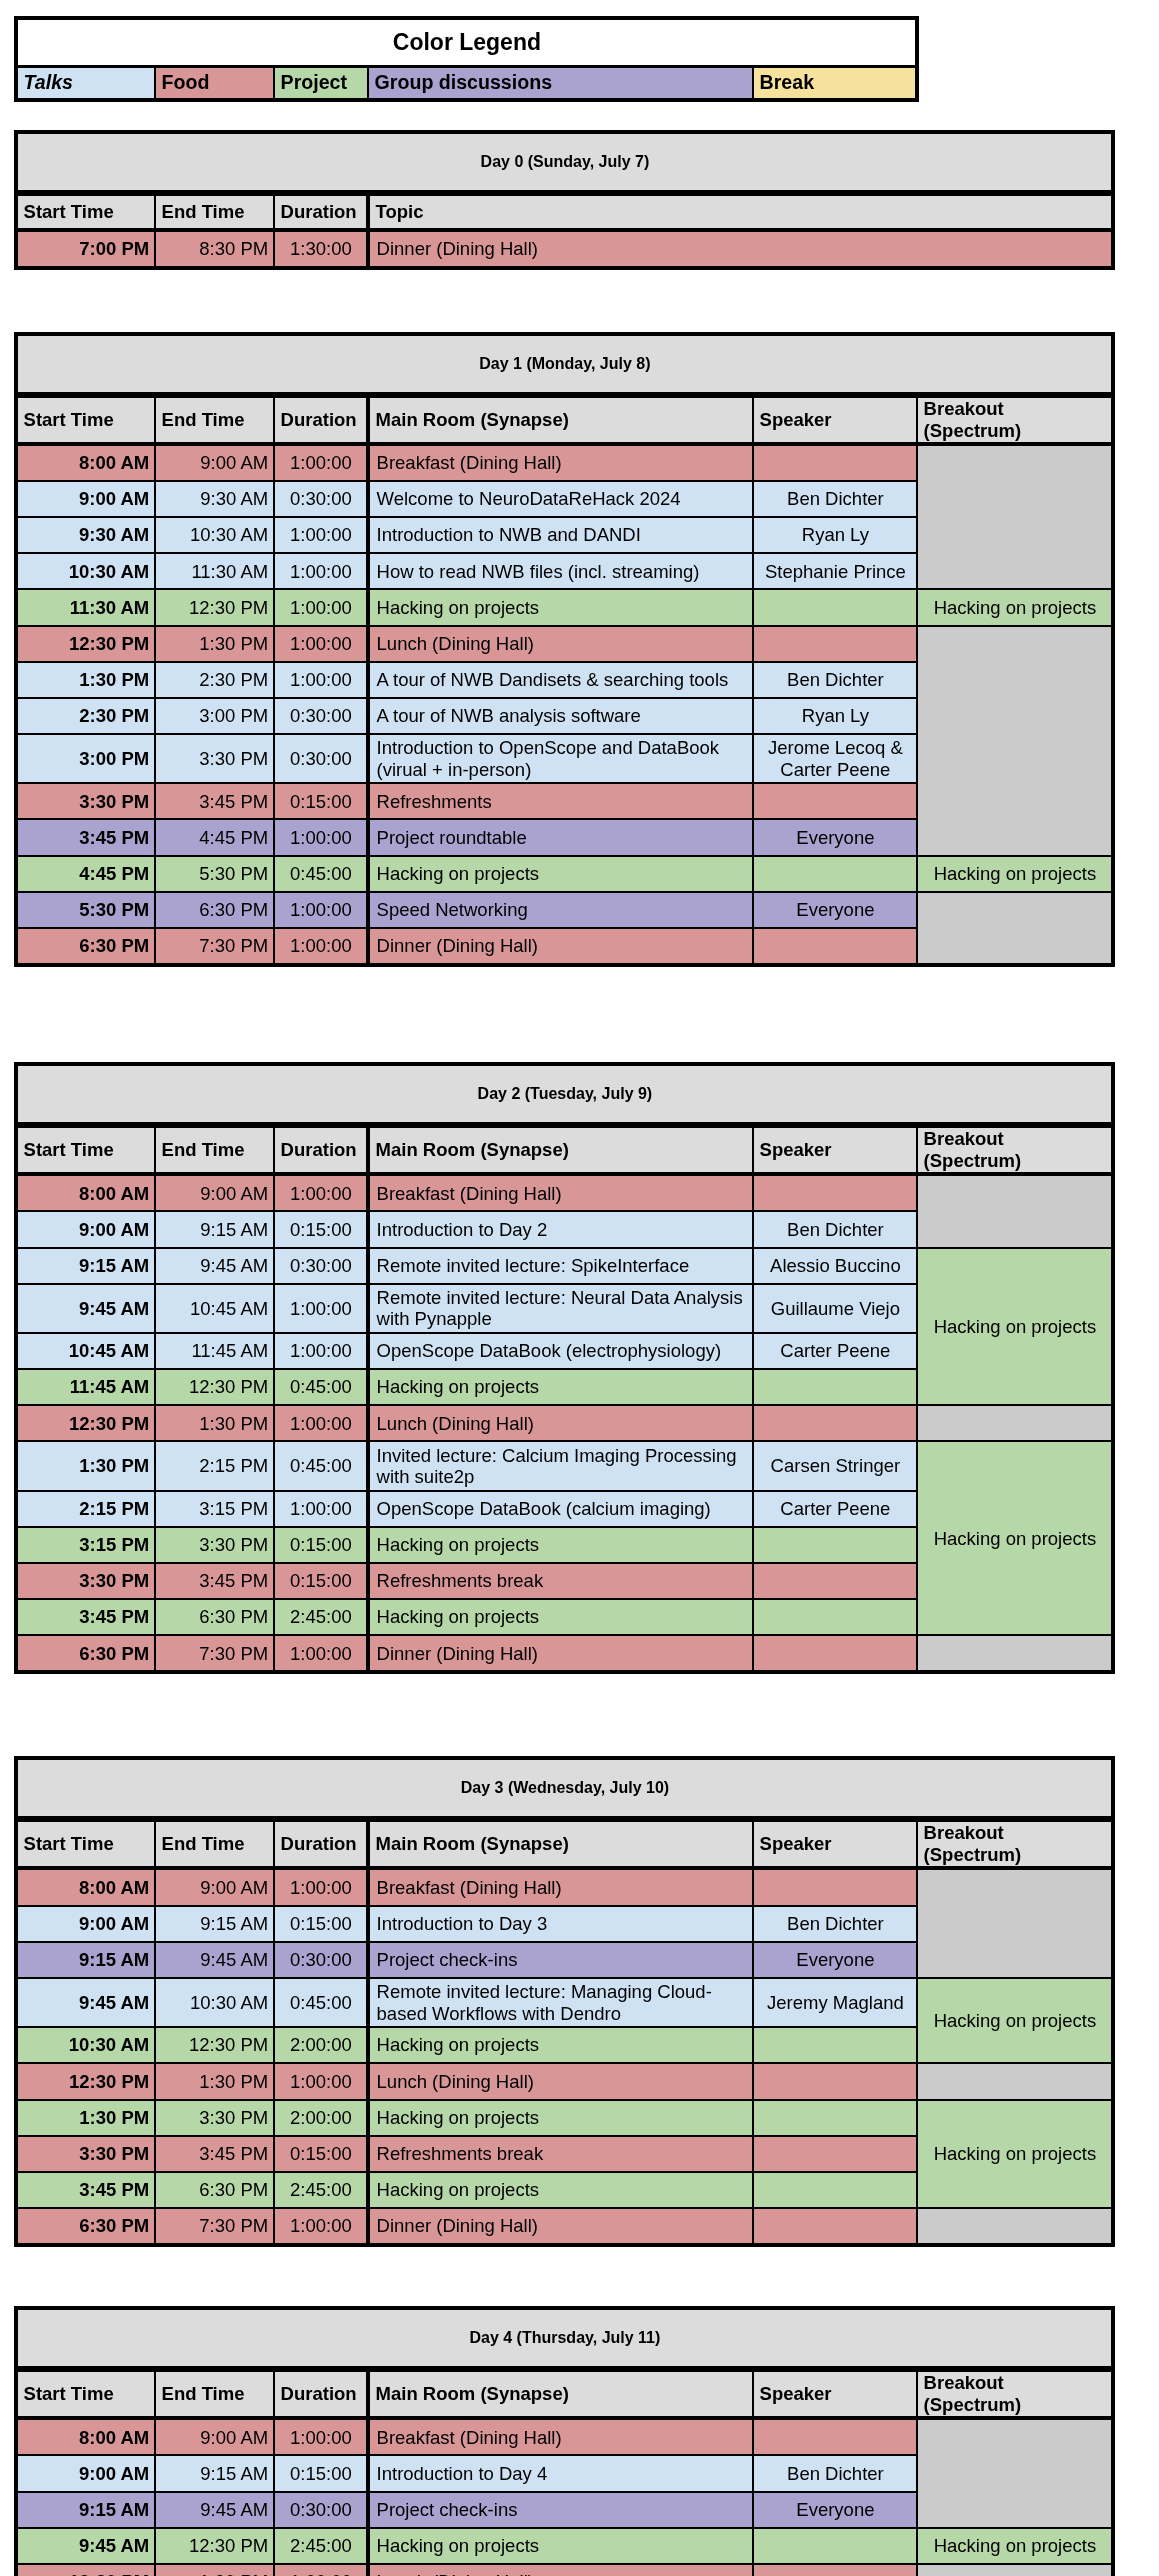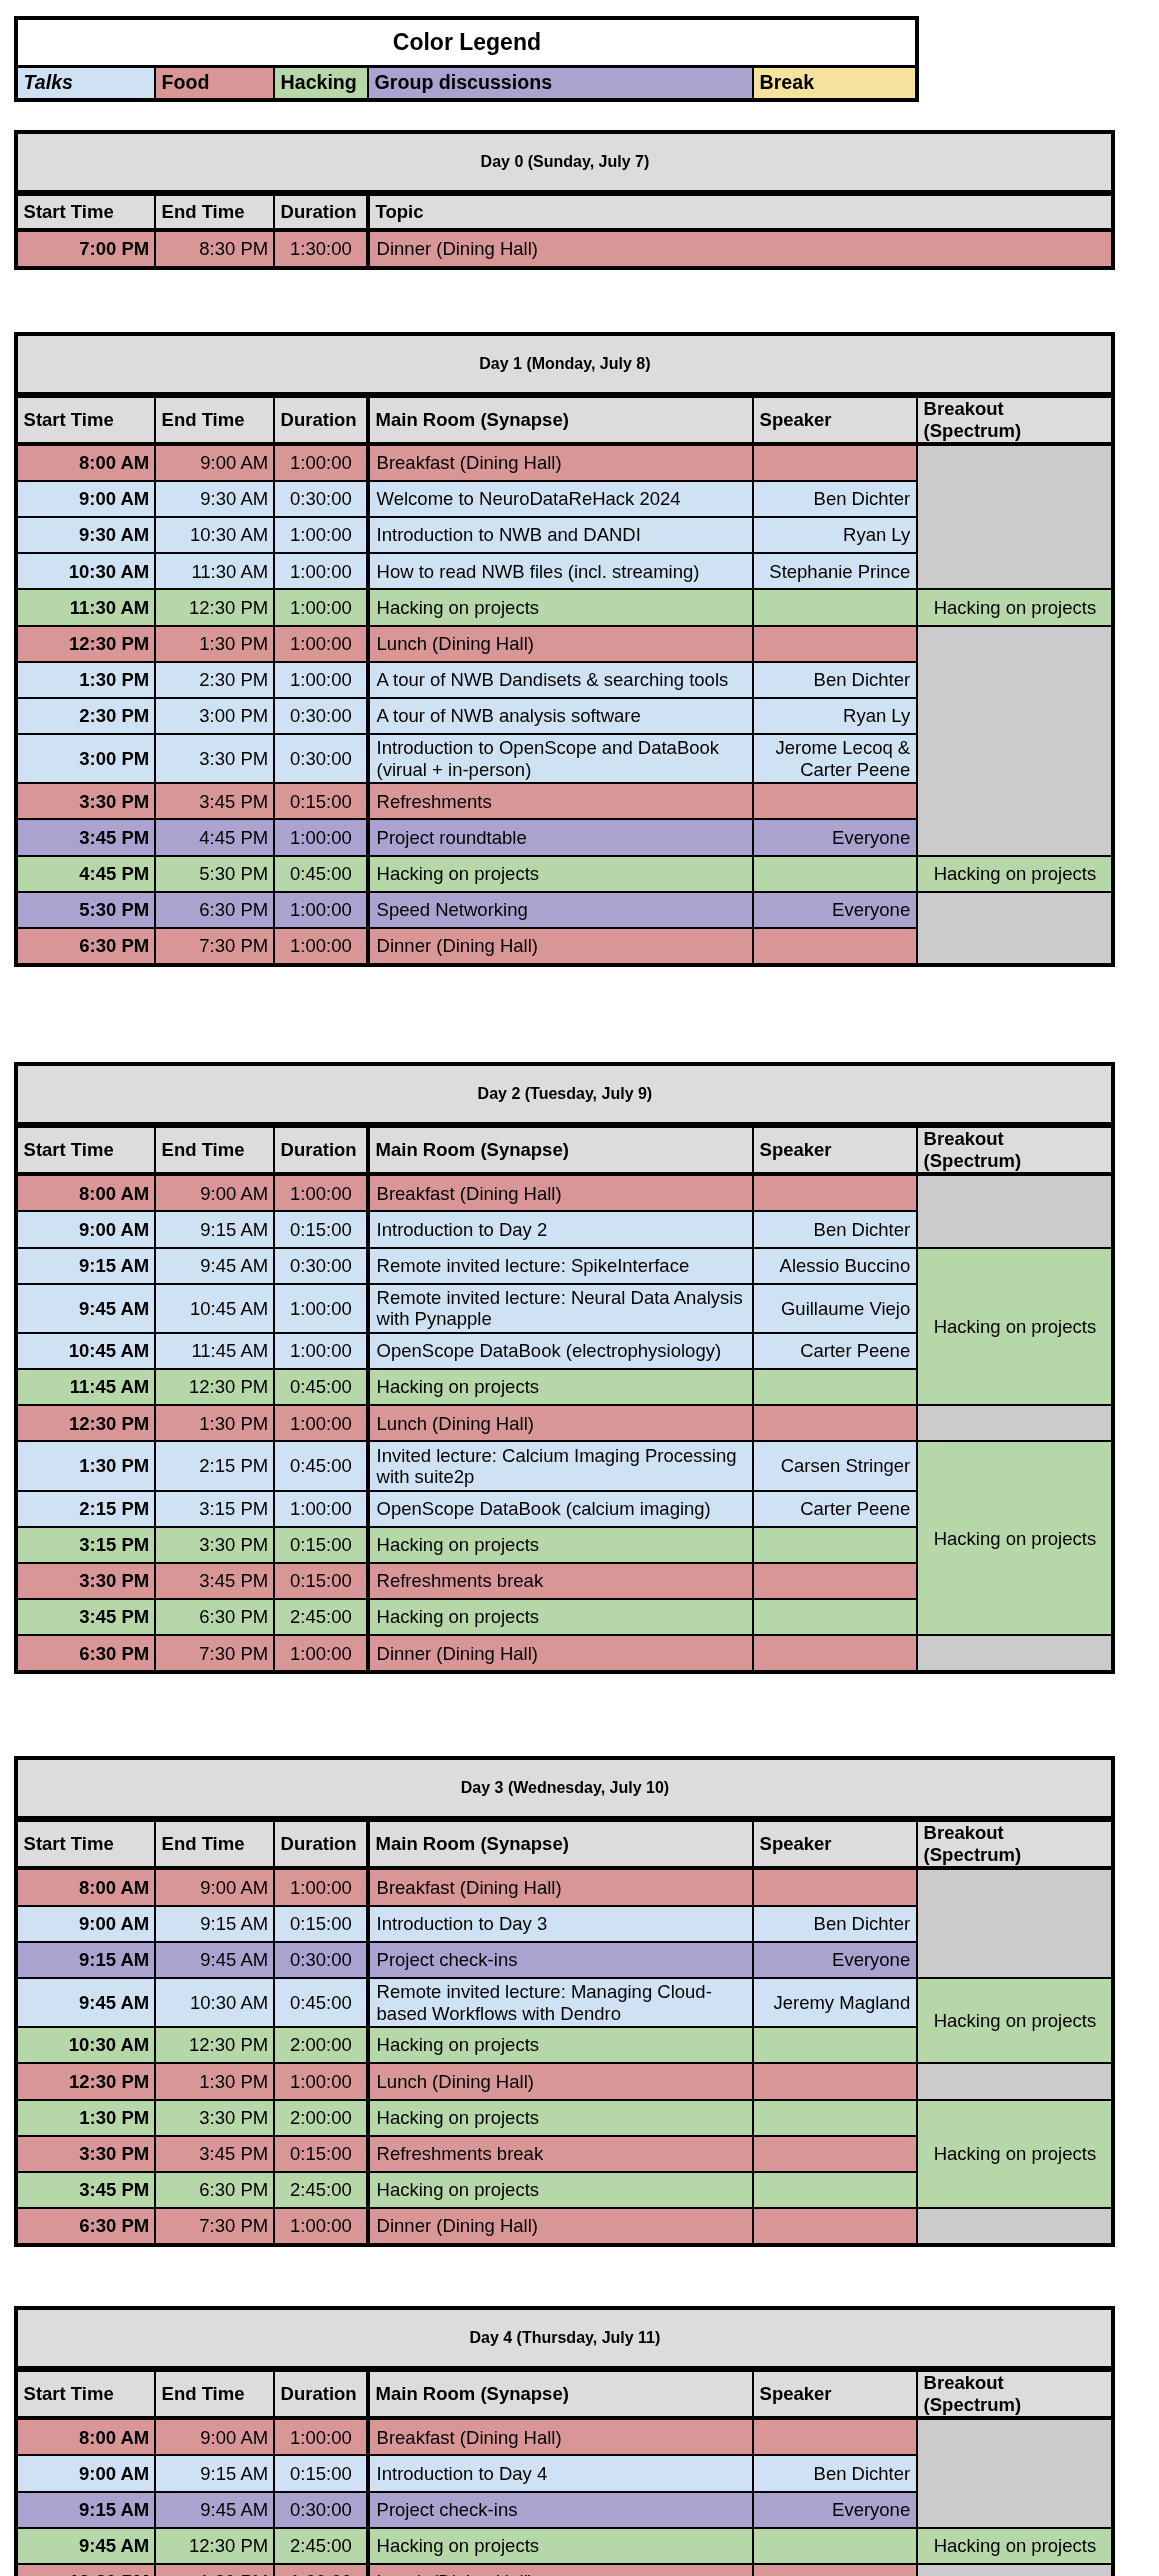--- a/index.html
+++ b/index.html
@@ -34,21 +34,21 @@
     height:32px; background:#dcdcdc; font-size:18.5px; font-weight:bold;
     text-align:left; padding:0 5.2px; border-bottom:4.1px solid #000;
   }
   .head-topic { border-left:4.1px solid #000; }
 
   td { font-size:18.5px; height:30px; line-height:1.16; vertical-align:middle; }
   .cell-start   { text-align:right; font-weight:bold; padding:2.1px 5.2px; }
   .cell-end     { text-align:right; padding:2.1px 5.2px; }
   .cell-dur     { text-align:center; padding:2.1px 5.2px; }
   .cell-topic   { text-align:left; padding:2.1px 6.2px; border-left:4.1px solid #000; }
-  .cell-speaker { text-align:right; padding:2.1px 6.2px; }
+  .cell-speaker { text-align:center; padding:2.1px 6.2px; }
   .cell-breakout{ text-align:center; padding:2.1px 4.1px; }
 
   .row-talks  td { background:#cfe2f3; }
   .row-food   td { background:#d99697; }
   .row-hacking td{ background:#b6d7a8; }
   .row-group  td { background:#aba3cf; }
   td.bo-gray    { background:#cbcbcb; }
   td.bo-hacking { background:#b6d7a8; }
 
   .legend-item { height:30px; font-weight:bold; font-size:19.6px; text-align:left; padding:0 5.2px; }
@@ -72,21 +72,21 @@
           <col style="width:385px">
           <col style="width:164px">
       </colgroup>
       <tbody>
         <tr>
           <th class="legend-title-cell" colspan="5">Color Legend</th>
         </tr>
         <tr>
           <td class="legend-item lg-talks">Talks</td>
           <td class="legend-item lg-food">Food</td>
-          <td class="legend-item lg-hacking">Hacking</td>
+          <td class="legend-item lg-hacking">Project</td>
           <td class="legend-item lg-group">Group discussions</td>
           <td class="legend-item lg-break">Break</td>
         </tr>
       </tbody>
     </table>
   </div>
 
   <div class="twrap mt-day0">
     <table class="day">
       <colgroup>

